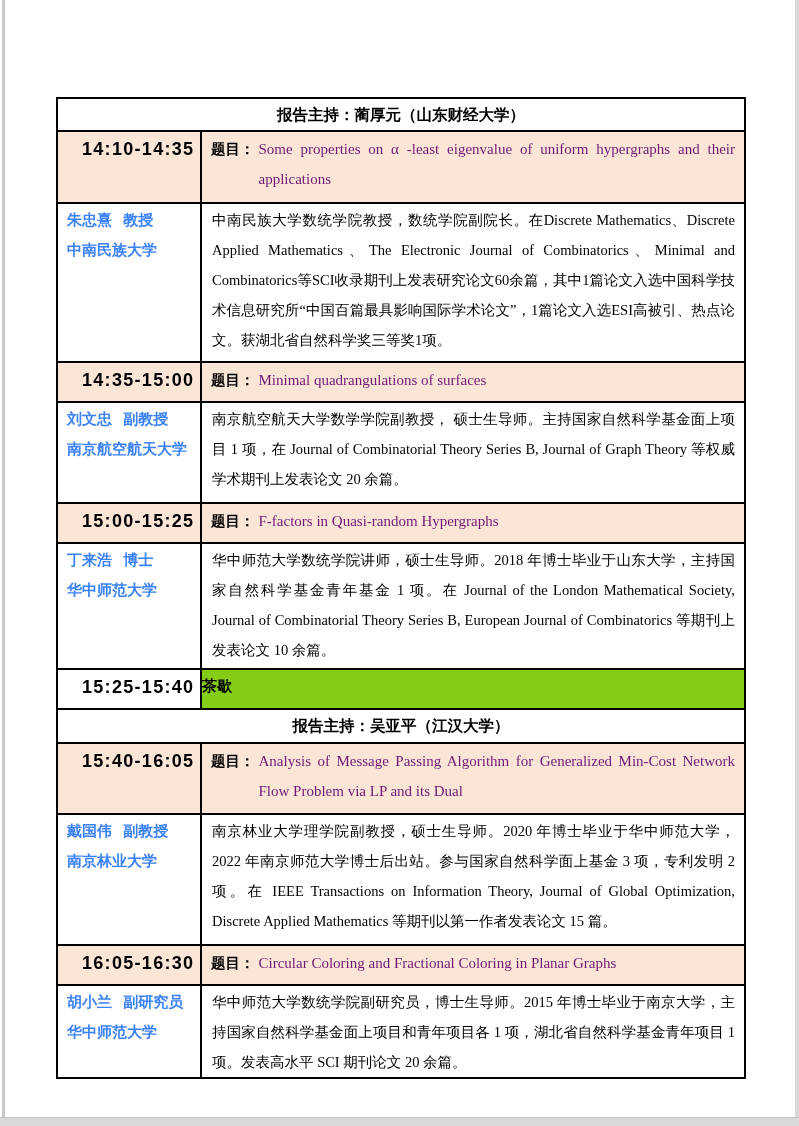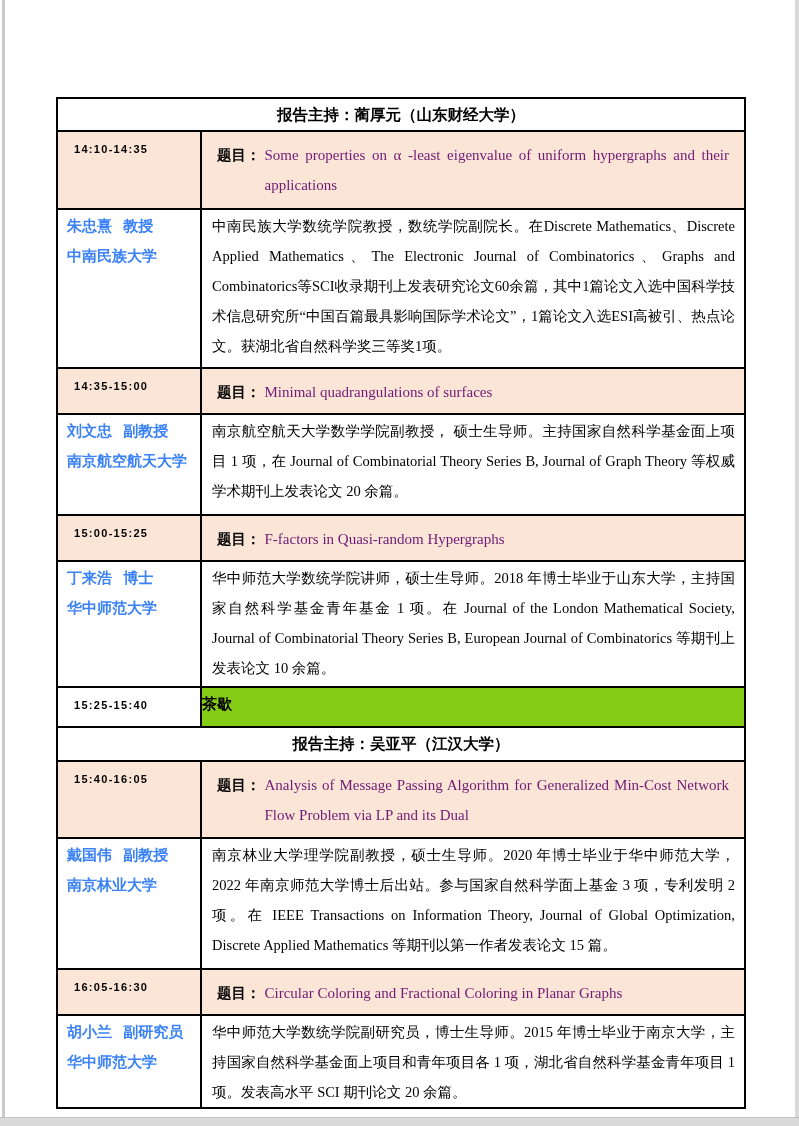--- a/index.html
+++ b/index.html
@@ -31,24 +31,24 @@
   td.chair{
     text-align:center;font-weight:bold;font-size:15.5px;line-height:31px;
     font-family:"Liberation Sans","DejaVu Sans",sans-serif;color:#000;background:#fff;
   }
 
   
   tr.talk td{background:#fbe5d6;}
 
   td.time{
     font-family:"Liberation Sans","DejaVu Sans",sans-serif;
-    font-weight:bold;font-size:11px;letter-spacing:1.3px;
-    padding:6px 4px 0 16px;line-height:22px;color:#000;white-space:nowrap;
+    font-weight:bold;font-size:18px;letter-spacing:1.3px;
+    padding:6px 4px 0 24px;line-height:22px;color:#000;white-space:nowrap;
   }
-  td.titlecell{padding:6px;}
+  td.titlecell{padding:0;}
   .titlewrap{display:flex;align-items:flex-start;padding:2px 9px 0 9px;line-height:30px;}
   .tlabel{
     flex:none;font-weight:bold;font-size:14.5px;color:#000;
     font-family:"Liberation Sans","DejaVu Sans",sans-serif;margin-right:4px;white-space:nowrap;
   }
   .ttitle{flex:1;font-size:15px;color:#701a75;text-align:justify;}
 
   td.teacell{
     text-align:left;font-weight:bold;font-size:15px;line-height:31px;background:#84cc16;
     font-family:"Liberation Sans","DejaVu Sans",sans-serif;
@@ -93,21 +93,21 @@
           <span class="ttitle">Some properties on α -least eigenvalue of uniform hypergraphs and their applications</span>
         </div>
       </td>
     </tr>
 
     <tr class="h156">
       <td class="namecell">
         <div><span>朱忠熹</span><span class="role">教授</span></div>
         <div>中南民族大学</div>
       </td>
-      <td class="biocell">中南民族大学数统学院教授，数统学院副院长。在Discrete Mathematics、Discrete Applied Mathematics、The Electronic Journal of Combinatorics、Graphs and Combinatorics等SCI收录期刊上发表研究论文60余篇，其中1篇论文入选中国科学技术信息研究所“中国百篇最具影响国际学术论文”，1篇论文入选ESI高被引、热点论文。获湖北省自然科学奖三等奖1项。</td>
+      <td class="biocell">中南民族大学数统学院教授，数统学院副院长。在Discrete Mathematics、Discrete Applied Mathematics、The Electronic Journal of Combinatorics、Minimal and Combinatorics等SCI收录期刊上发表研究论文60余篇，其中1篇论文入选中国科学技术信息研究所“中国百篇最具影响国际学术论文”，1篇论文入选ESI高被引、热点论文。获湖北省自然科学奖三等奖1项。</td>
     </tr>
 
     <tr class="talk h32">
       <td class="time">14:35-15:00</td>
       <td class="titlecell">
         <div class="titlewrap">
           <span class="tlabel">题目：</span>
           <span class="ttitle">Minimal quadrangulations of surfaces</span>
         </div>
       </td>

